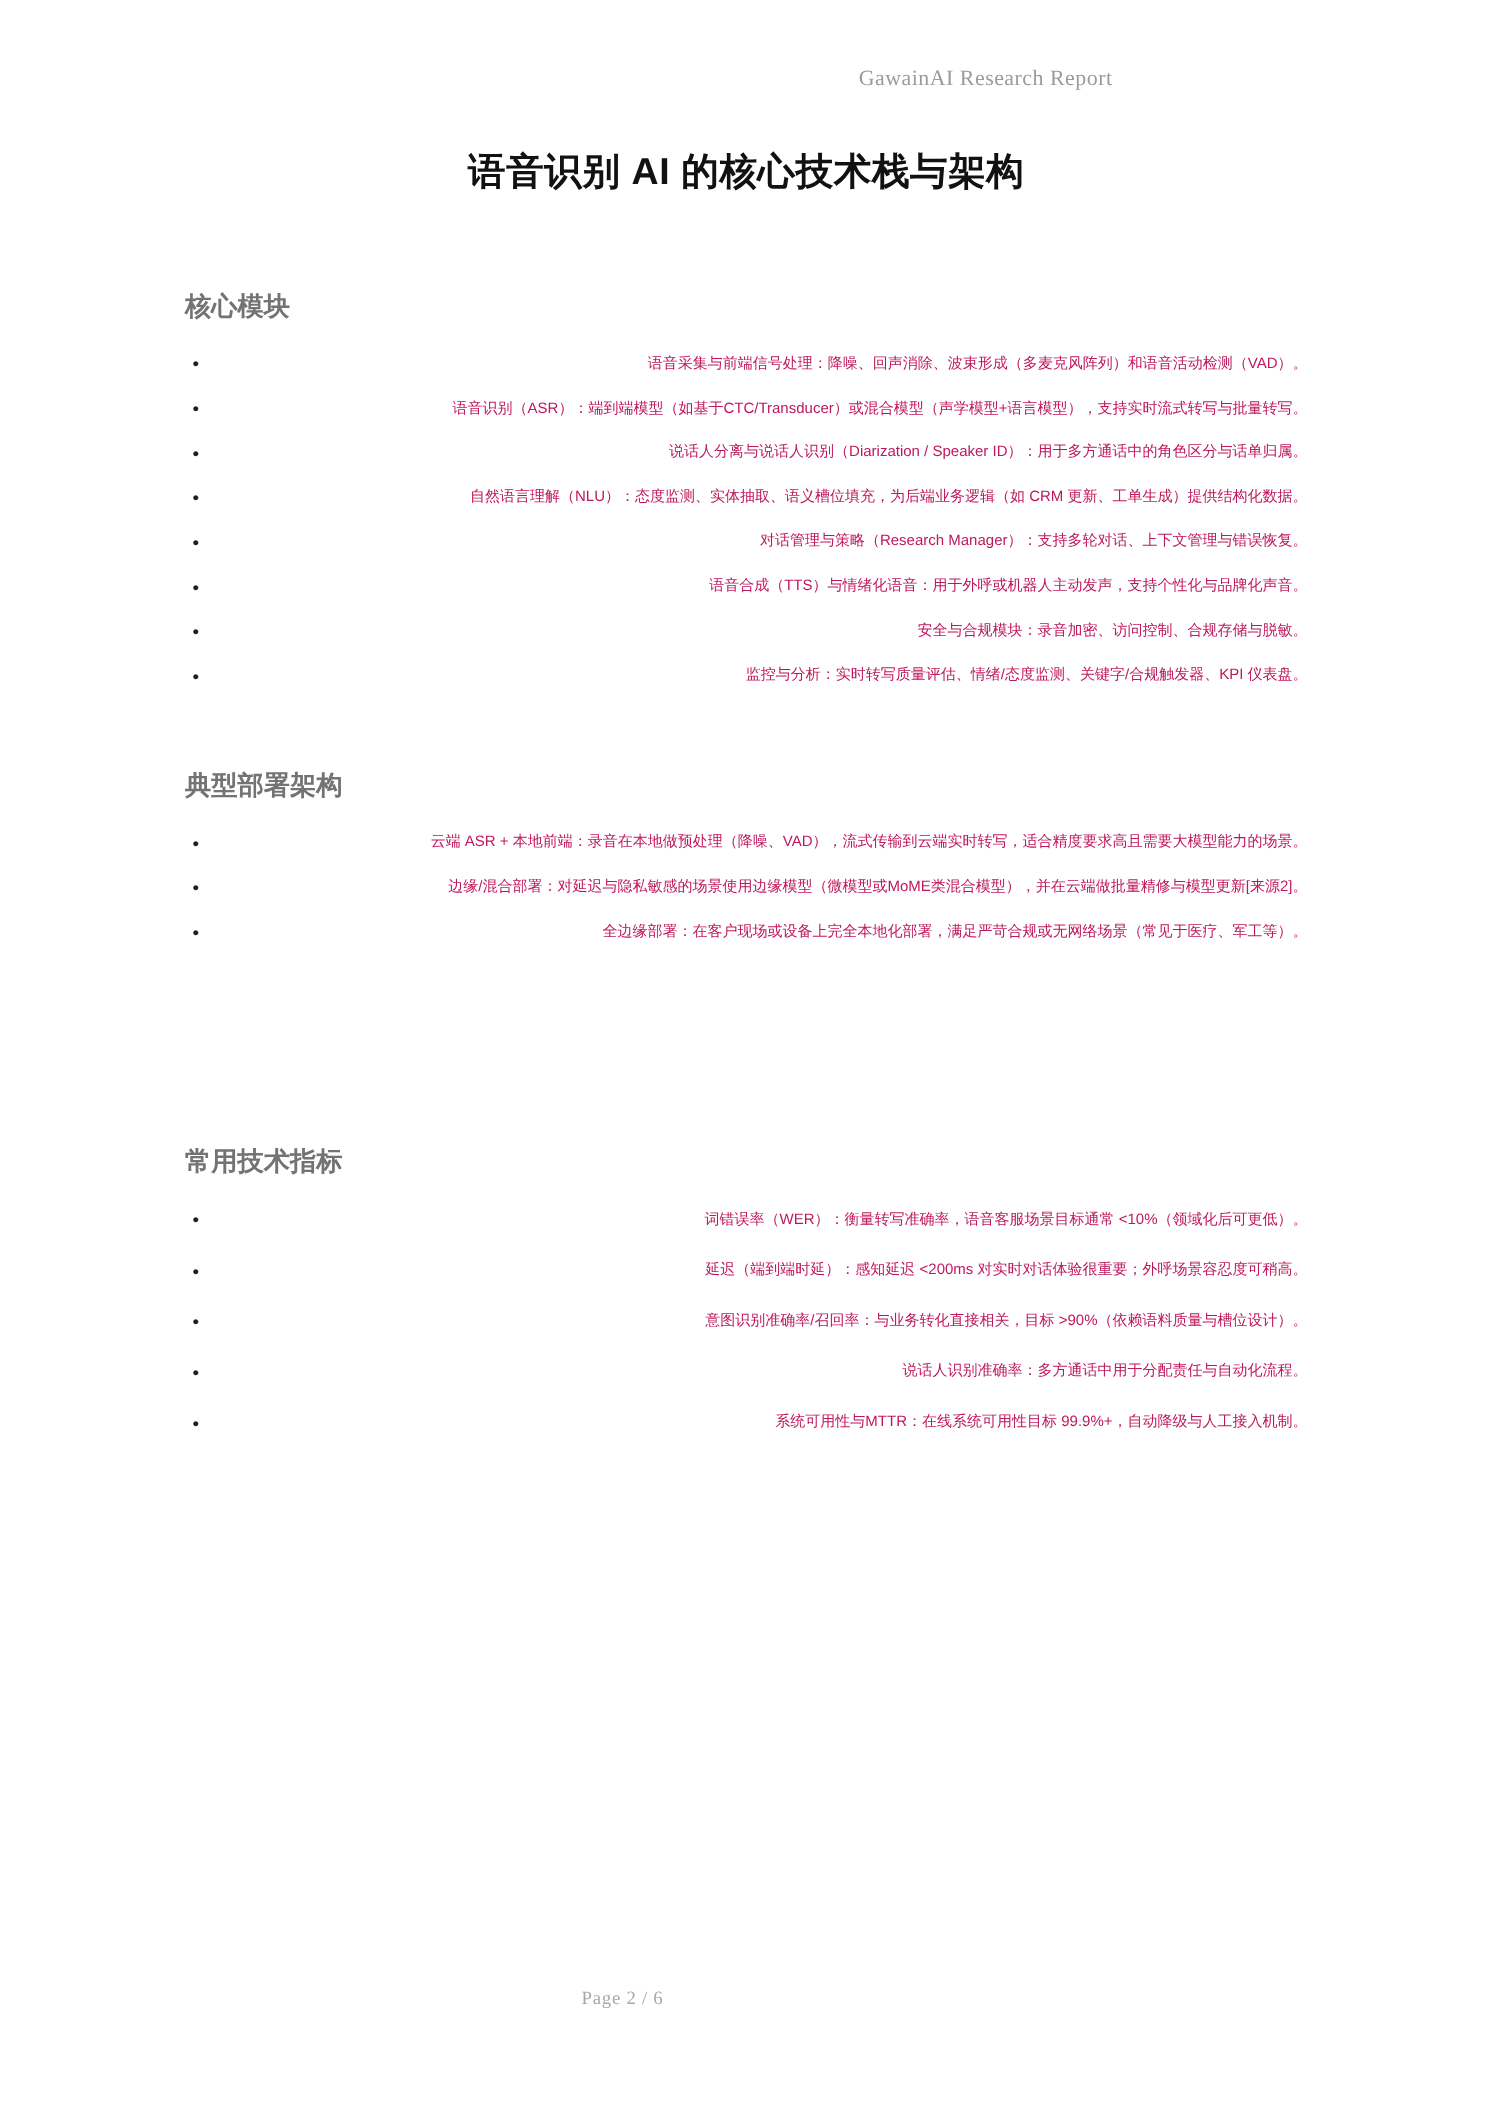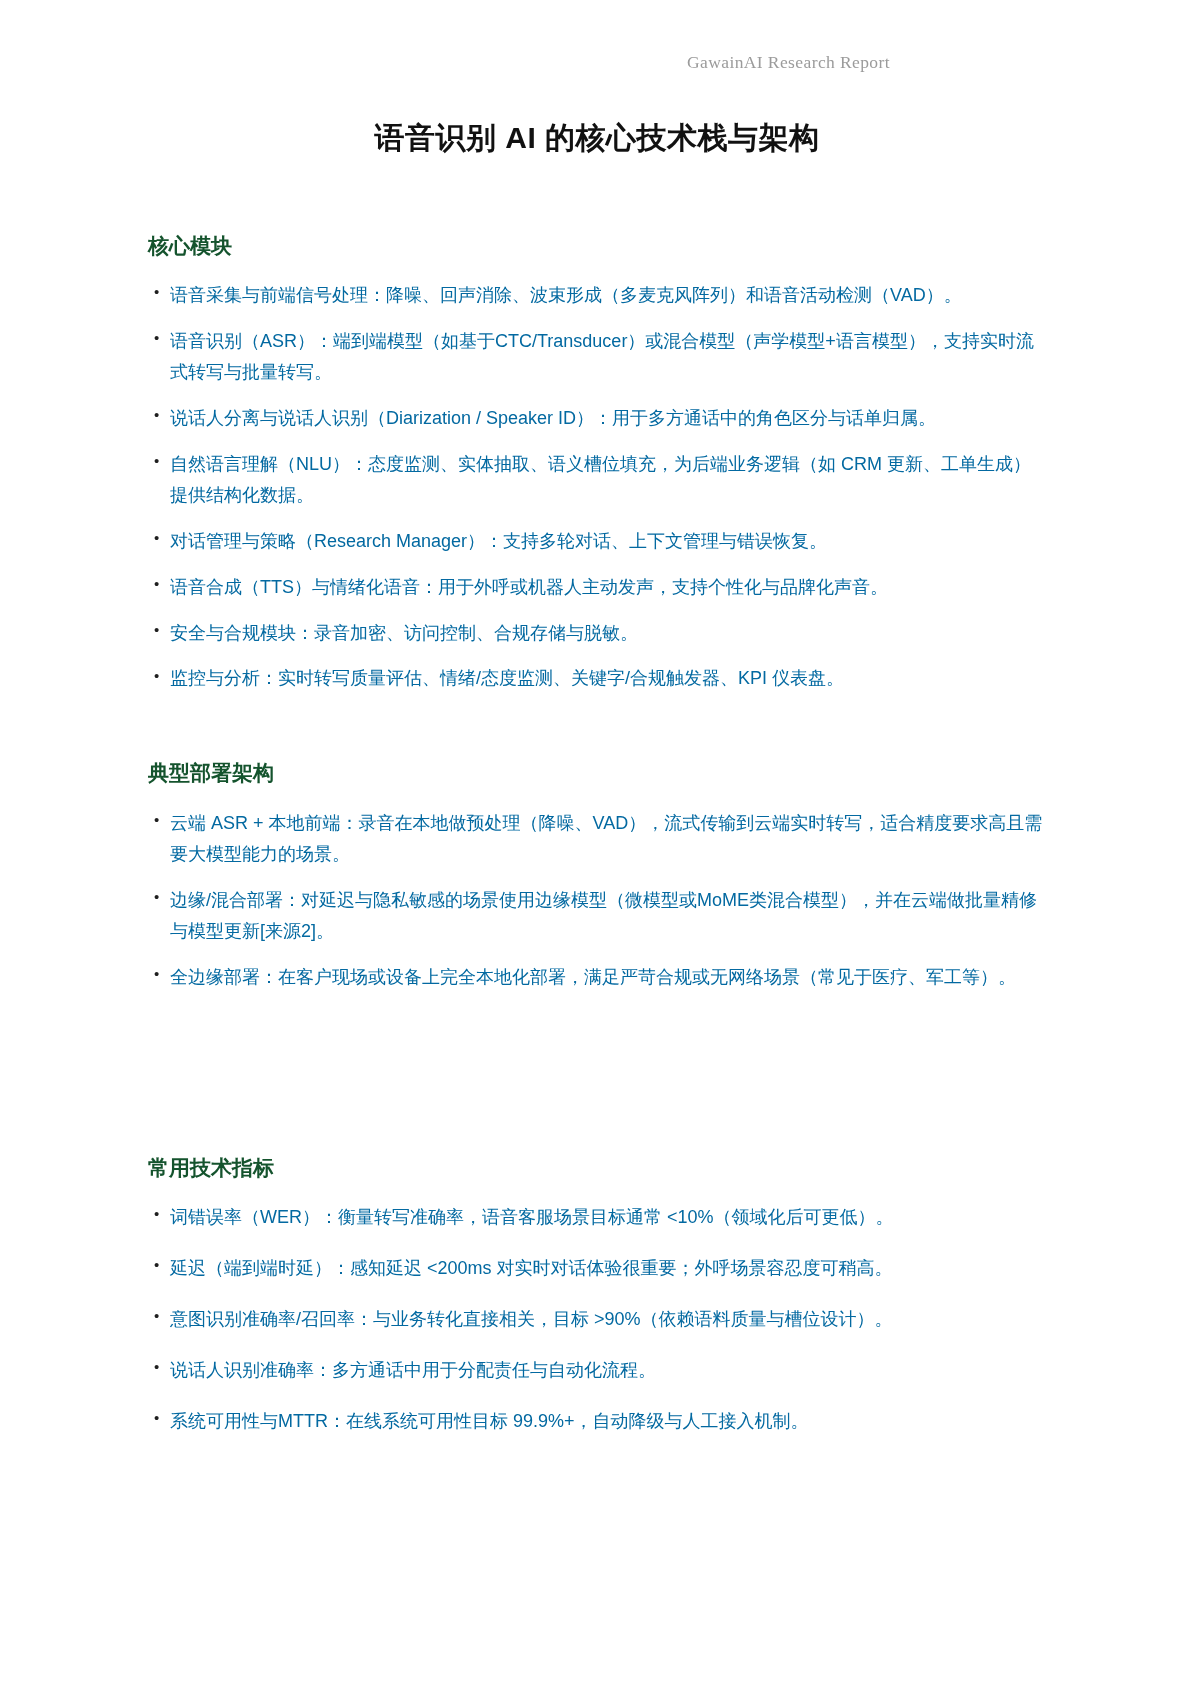--- a/index.html
+++ b/index.html
@@ -55,21 +55,21 @@
     text-align: center;
   }
 
   .gap-after-title { height: 72px; }
   .gap-section { height: 64px; }
   .gap-h1-block { height: 88px; }
 
   h2.section-title {
     font-size: 21px;
     font-weight: bold;
-    color: #14532d;
+    color: #737373;
     margin: 0 0 20px 0;
     padding: 0;
     line-height: 1.4;
   }
 
   h1.heading-2 {
     font-size: 30px;
     font-weight: bold;
     letter-spacing: 0.5px;
     color: #111111;
@@ -81,24 +81,24 @@
   ul.bullets {
     list-style: none;
     margin: 0;
     padding: 0;
   }
 
   ul.bullets > li {
     position: relative;
     padding-left: 22px;
     margin: 0 0 15px 0;
-    font-size: 18px;
+    font-size: 12px;
     line-height: 1.72;
-    color: #0369a1;
-    text-align: left;
+    color: #be185d;
+    text-align: right;
   }
   ul.bullets > li:last-child { margin-bottom: 0; }
 
   ul.bullets > li::before {
     content: "•";
     position: absolute;
     left: 6px;
     top: -0.5px;
     font-size: 15px;
     line-height: 1.72;
@@ -170,14 +170,15 @@
         <li>词错误率（WER）：衡量转写准确率，语音客服场景目标通常 &lt;10%（领域化后可更低）。</li>
         <li>延迟（端到端时延）：感知延迟 &lt;200ms 对实时对话体验很重要；外呼场景容忍度可稍高。</li>
         <li>意图识别准确率/召回率：与业务转化直接相关，目标 &gt;90%（依赖语料质量与槽位设计）。</li>
         <li>说话人识别准确率：多方通话中用于分配责任与自动化流程。</li>
         <li>系统可用性与MTTR：在线系统可用性目标 99.9%+，自动降级与人工接入机制。</li>
       </ul>
     </section>
 
   </div>
 
+  <div class="page-footer">Page 2 / 6</div>
 
 </div>
 
 </body></html>

